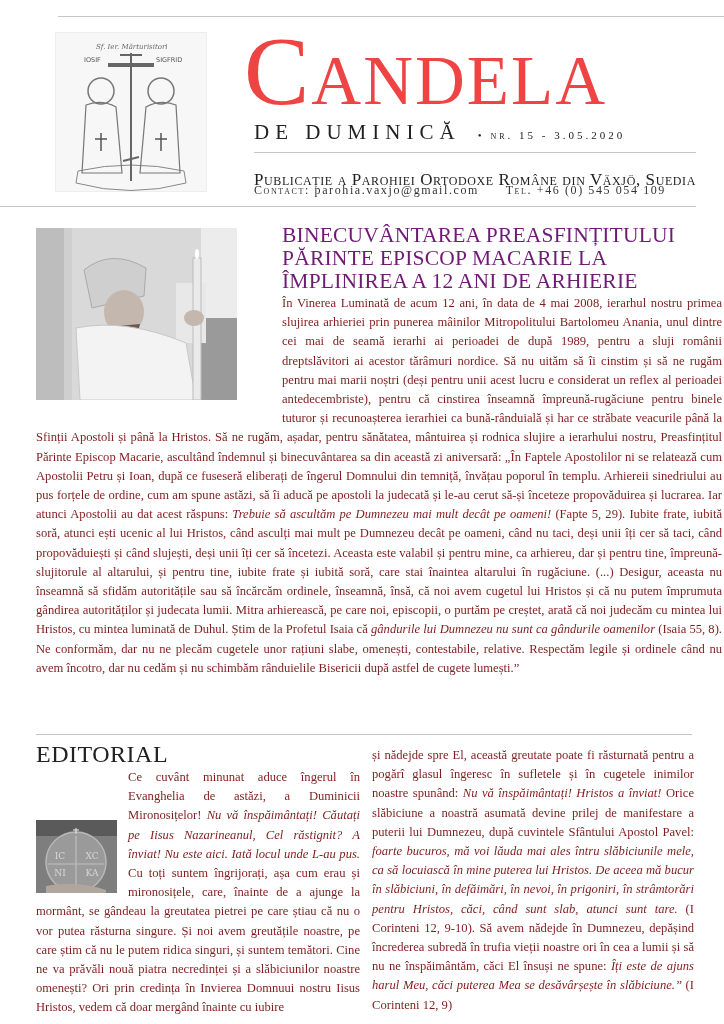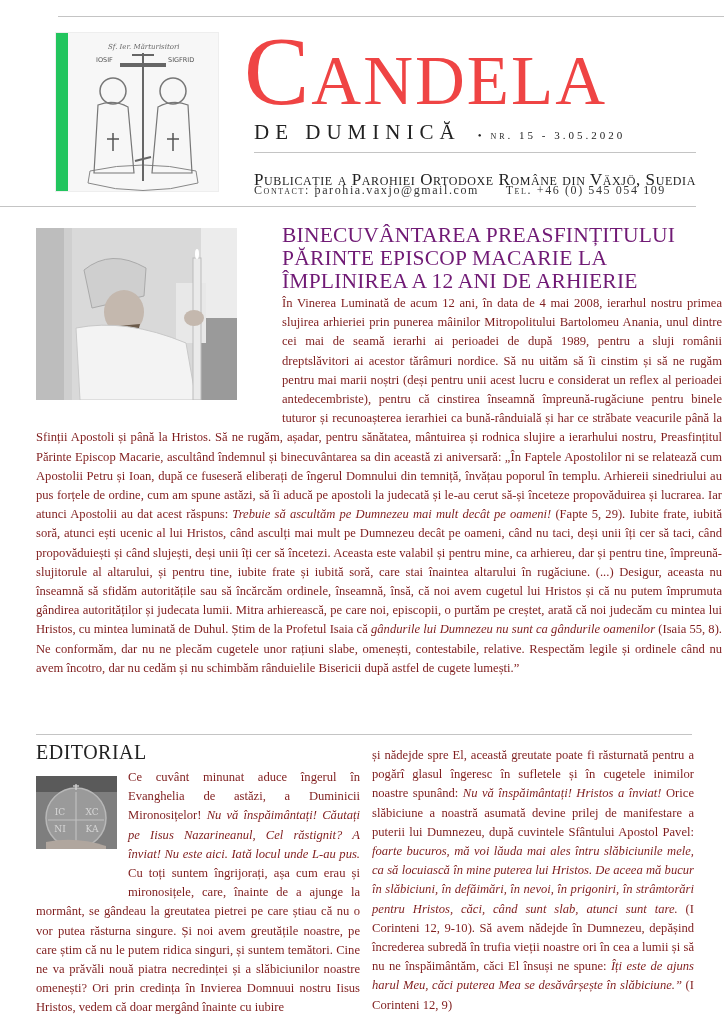--- a/index.html
+++ b/index.html
@@ -1,20 +1,20 @@
 <!DOCTYPE html>
 <html><head>
 <meta charset="utf-8">
 <style>
   html, body { margin: 0; padding: 0; background: #ffffff; }
   body { width: 724px; height: 1024px; position: relative; overflow: hidden;
          font-family: "Liberation Serif", "DejaVu Serif", serif; color: #2a2a2a; }
   .rule { position: absolute; height: 1px; background: #c4c4c4; }
   .masthead-logo { position: absolute; left: 55px; left: 54px; top: 32px; width: 150px; height: 157px;
-                   background: #22c55e; border: 1px solid #eee; padding-left: 12px; }
+                   background: #bef264; border: 1px solid #eee; }
   .masthead-logo svg { width: 100%; height: 100%; display: block; }
   .title { position: absolute; left: 244px; top: 22px; font-size: 98px; line-height: 1;
            letter-spacing: 2px; color: #ef4444; font-variant: small-caps; font-weight: normal; }
   .subtitle { position: absolute; left: 254px; top: 120px; font-size: 21px; letter-spacing: 6px; color: #222; }
   .subtitle .issue { font-size: 11px; letter-spacing: 3px; margin-left: 6px; }
   .subtitle .issue .nr { font-variant: small-caps; }
   .pub { position: absolute; left: 254px; top: 170px; font-size: 17px; letter-spacing: 0.6px;
          font-variant: small-caps; color: #222; white-space: nowrap; }
   .contact { position: absolute; left: 254px; top: 183px; font-size: 12px; letter-spacing: 1.6px;
              color: #333; white-space: nowrap; }
@@ -26,22 +26,22 @@
 
   .headline { position: absolute; left: 282px; top: 224px; width: 440px; font-size: 21.5px; line-height: 23px;
               color: #701a75; letter-spacing: 0.2px; text-transform: uppercase; font-weight: normal; }
 
   .body-text { font-size: 12.6px; line-height: 19.2px; color: #7f1d1d; text-align: justify; }
   .article1-wrap { position: absolute; left: 36px; top: 294px; width: 686px; }
   .article1-wrap .float-spacer { float: left; width: 246px; height: 134px; }
   .article1-wrap p { margin: 0; }
   em { font-style: italic; }
 
-  .editorial-title { position: absolute; left: 36px; top: 741px; font-size: 20px; letter-spacing: 0.5px; color: #222; }
-  .photo2 { position: absolute; left: 36px; top: 776px; width: 81px; height: 73px; background: #8d8d8d; overflow: hidden; }
+  .editorial-title { position: absolute; left: 36px; top: 741px; font-size: 24px; letter-spacing: 0.5px; color: #222; }
+  .photo2 { position: absolute; left: 36px; top: 820px; width: 81px; height: 73px; background: #8d8d8d; overflow: hidden; }
   .photo2 svg { width: 100%; height: 100%; display: block; }
   .ed-col1 { position: absolute; left: 36px; top: 768px; width: 324px; }
   .ed-col1 .float-spacer { float: left; width: 92px; height: 116px; }
   .ed-col2 { position: absolute; left: 372px; top: 746px; width: 322px; }
   .ed-col1 p, .ed-col2 p { margin: 0; }
 </style>
 </head>
 <body>
 
 <div class="rule" style="left:58px; top:16px; width:666px;"></div>

